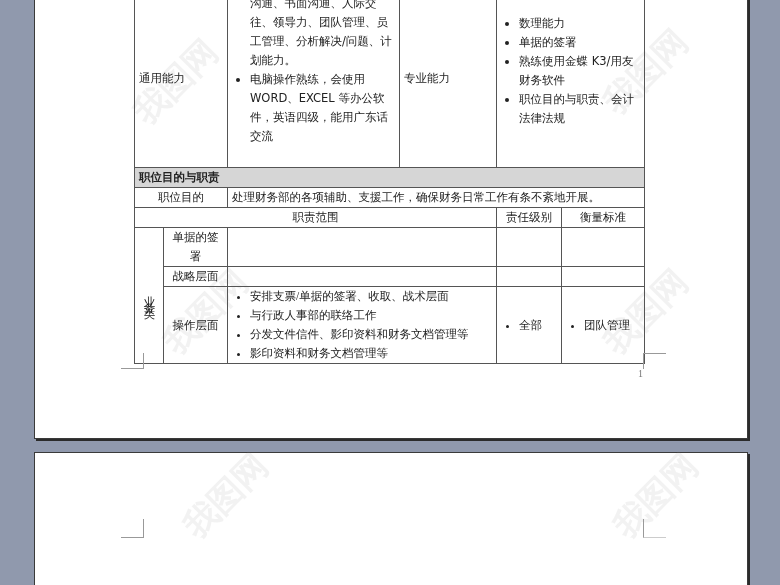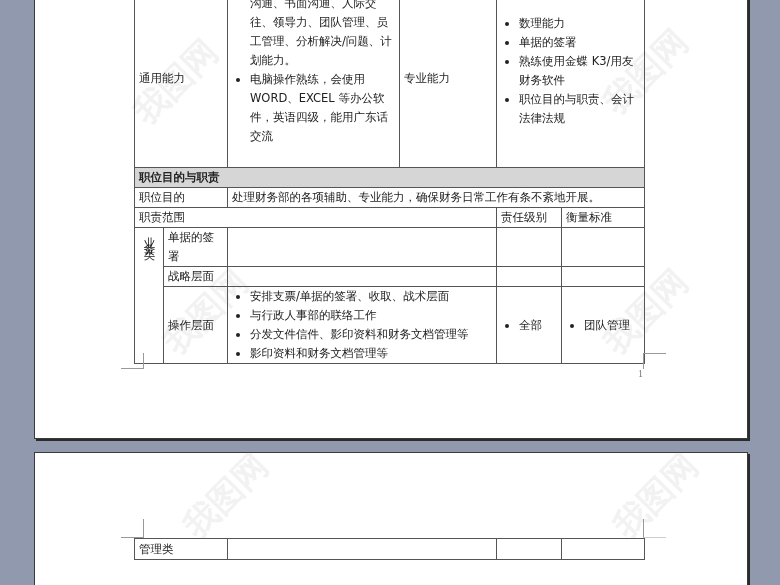--- a/index.html
+++ b/index.html
@@ -10,21 +10,21 @@
     color:#222;
   }
   .page {
     position:absolute; left:34px; width:712px; background:#fff;
     border:1px solid #3a3a3a; box-shadow:2px 2px 0 #2b2b2b;
   }
   #page1 { top:-2px; height:439px; }
   #page2 { top:452px; height:140px; }
   .tbl { position:absolute; border-collapse:collapse; table-layout:fixed; font-size:11.5px; }
   .tbl td { border:1px solid #555; padding:0 4px; vertical-align:middle; line-height:19px; }
-  .c { }
+  .c { text-align:center; }
   .hdr { background:#d6d6d6; font-weight:bold; }
   ul { margin:0; padding:0 0 0 18px; }
   ul.noB li:first-child { list-style:none; }
   li { line-height:19px; }
   .mark { position:absolute; width:22px; height:15px; }
   .mark.l { border-right:1px solid #999; border-bottom:1px solid #999; }
   .mark.r { border-left:1px solid #999; border-bottom:1px solid #999; }
   .mark.lb { border-right:1px solid #999; border-bottom:1px solid #999; }
   .pno { position:absolute; font-family:"Liberation Serif", serif; font-size:10px; color:#777; }
   .wm { position:absolute; font-size:34px; font-weight:bold; color:rgba(150,150,150,0.12);
@@ -61,35 +61,35 @@
           <li>数理能力</li>
           <li>单据的签署</li>
           <li>熟练使用金蝶 K3/用友财务软件</li>
           <li>职位目的与职责、会计法律法规</li>
         </ul>
       </td>
     </tr>
   </tbody>
     </table>
 
-  <table class="tbl" style="left:99px;top:168px;width:510px;">
+  <table class="tbl" style="left:99px;top:168px;width:510px;font-family:Liberation Serif, serif;">
     <colgroup>
       <col style="width:29px">
         <col style="width:64px">
         <col style="width:269px">
         <col style="width:65px">
         <col style="width:83px">
     </colgroup>
     <tbody>
         <tr style="height:20px">
       <td colspan="5" class="hdr">职位目的与职责</td>
     </tr>
     <tr style="height:20px">
       <td colspan="2" class="c">职位目的</td>
-      <td colspan="3">处理财务部的各项辅助、专业能力，确保财务日常工作有条不紊地开展。</td>
+      <td colspan="3">处理财务部的各项辅助、支援工作，确保财务日常工作有条不紊地开展。</td>
     </tr>
     <tr style="height:20px">
       <td colspan="3" class="c">职责范围</td>
       <td class="c">责任级别</td>
       <td class="c">衡量标准</td>
     </tr>
     <tr style="height:19px">
       <td rowspan="3" class="c" style="writing-mode:vertical-rl;letter-spacing:6px;padding:0;">业务类</td>
       <td class="c">单据的签署</td>
       <td></td>
@@ -129,29 +129,13 @@
   <div class="mark l" style="left:86px;top:354px;"></div>
   <div class="mark r" style="left:608px;top:354px;border-bottom:none;border-top:1px solid #999;"></div>
   <span class="pno" style="left:603px;top:369px;">1</span>
 </div>
 
 <div class="page" id="page2">
   <span class="wm" style="left:140px;top:20px;">我图网</span>
   <span class="wm" style="left:570px;top:20px;">我图网</span>
   <div class="mark lb" style="left:86px;top:66px;height:18px;"></div>
   <div class="mark" style="left:608px;top:66px;height:18px;border-left:1px solid #999;border-bottom:1px solid #ccc;"></div>
-  <table class="tbl" style="left:99px;top:85px;width:510px;">
-    <colgroup>
-      <col style="width:93px">
-        <col style="width:269px">
-        <col style="width:65px">
-        <col style="width:83px">
-    </colgroup>
-    <tbody>
-        <tr style="height:21px">
-      <td>管理类</td>
-      <td></td>
-      <td></td>
-      <td></td>
-    </tr>
-  </tbody>
-    </table>
 </div>
 
 </body></html>

